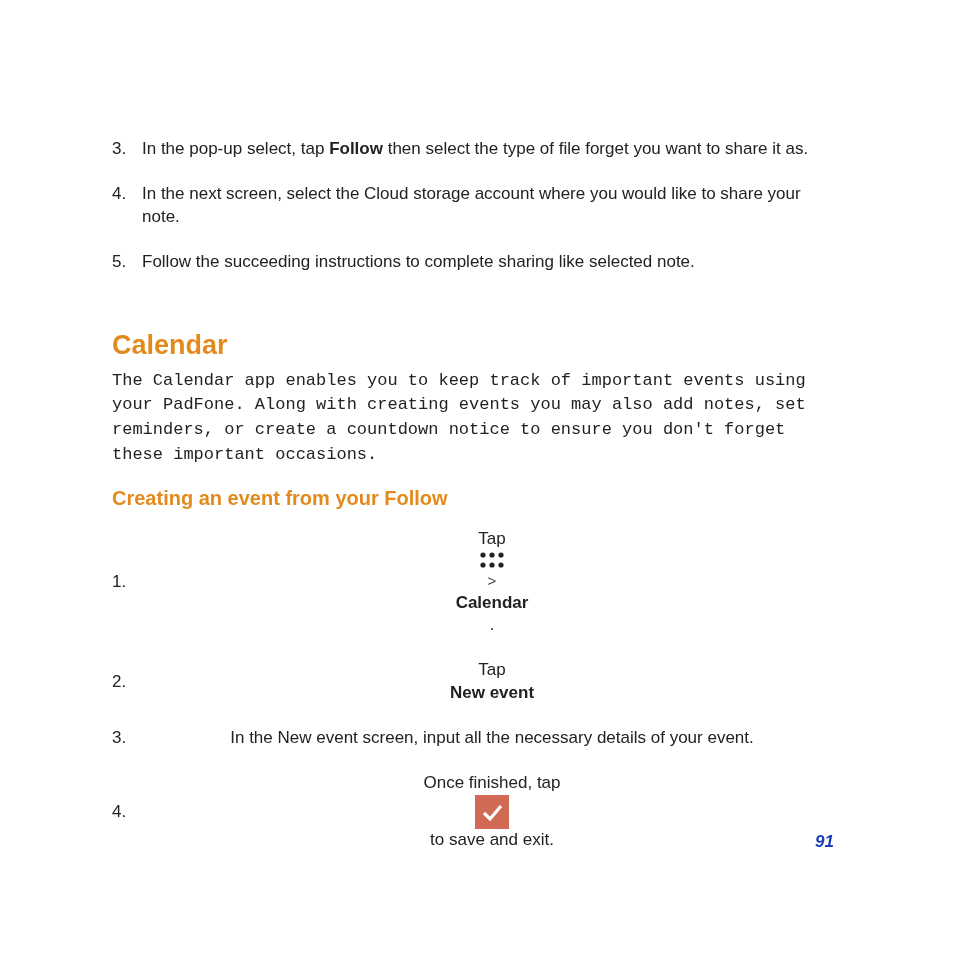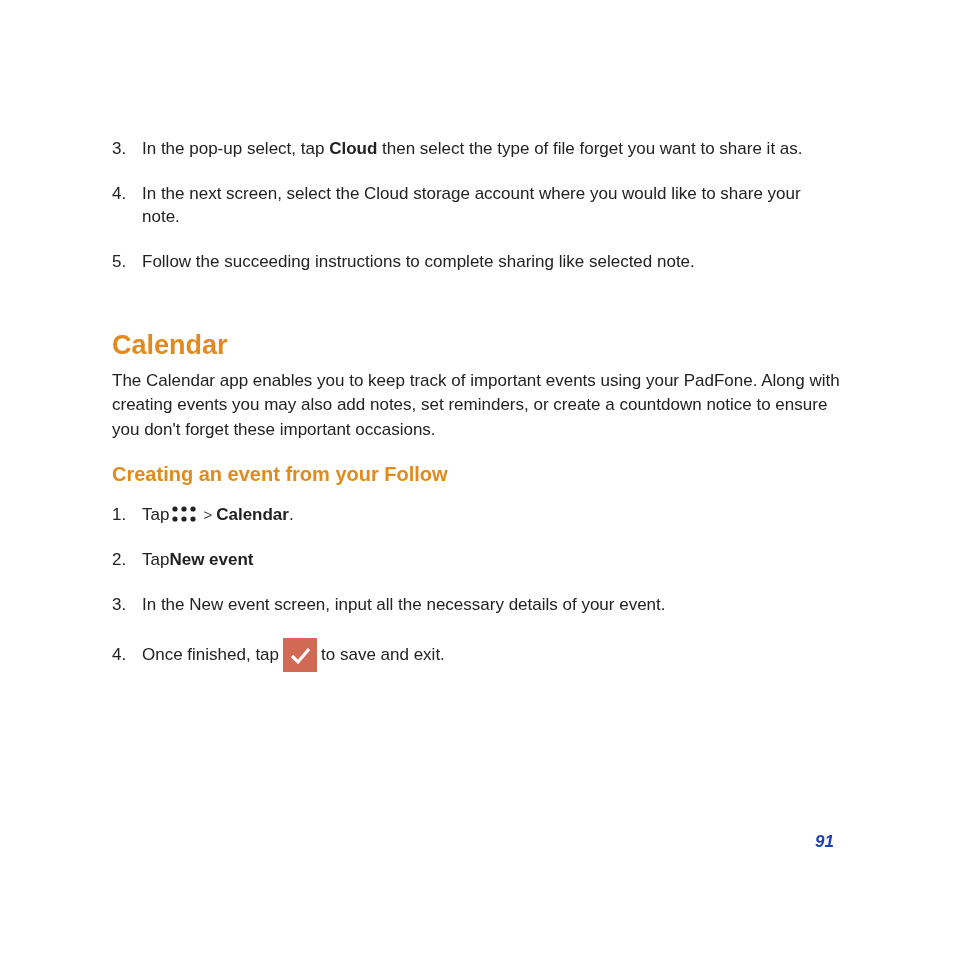--- a/index.html
+++ b/index.html
@@ -41,20 +41,21 @@
     font-size: 27px;
     font-weight: 700;
     color: #e38a1c;
     margin: 56px 0 8px 0;
   }
   p.intro {
     font-size: 17px;
     line-height: 1.45;
     margin: 3px 0 20px 0;
     max-width: 730px;
+    font-family: Liberation Mono, monospace;
   }
   h2.subsection {
     font-size: 20px;
     font-weight: 700;
     color: #e38a1c;
     margin: 0 0 18px 0;
   }
   .apps-icon {
     display: inline-block;
     vertical-align: middle;
@@ -71,42 +72,42 @@
     align-items: center;
     justify-content: center;
     width: 34px;
     height: 34px;
     background: #d16a54;
     margin: 0 4px;
     vertical-align: middle;
   }
   .check-tile svg { display: block; }
   ol.steps-b > li { align-items: center; }
-  ol.steps-b > li .txt { display: inline-flex; align-items: center; flex-wrap: wrap; }
+  ol.steps-b > li .txt { display: inline-flex; align-items: center; flex-wrap: wrap; flex-direction: column; }
   ol.steps-b > li:nth-child(3) { align-items: flex-start; }
   .page-number {
     position: absolute;
     right: 120px;
     bottom: 102px;
     font-style: italic;
     font-weight: 700;
     color: #1a3db8;
     font-size: 17px;
   }
 </style>
 </head>
 <body>
 
 <div class="page">
 
   <ol class="steps-a">
     <li>
       <span class="num">3.</span>
       <span class="txt">
-        <span>In the pop-up select, tap </span><span class="bold">Cloud</span><span> then select the type of file forget you want to share it as.</span>
+        <span>In the pop-up select, tap </span><span class="bold">Follow</span><span> then select the type of file forget you want to share it as.</span>
       </span>
     </li>
     <li>
       <span class="num">4.</span>
       <span class="txt">
         <span>In the next screen, select the Cloud storage account where you would like to share your note.</span>
       </span>
     </li>
     <li>
       <span class="num">5.</span>

